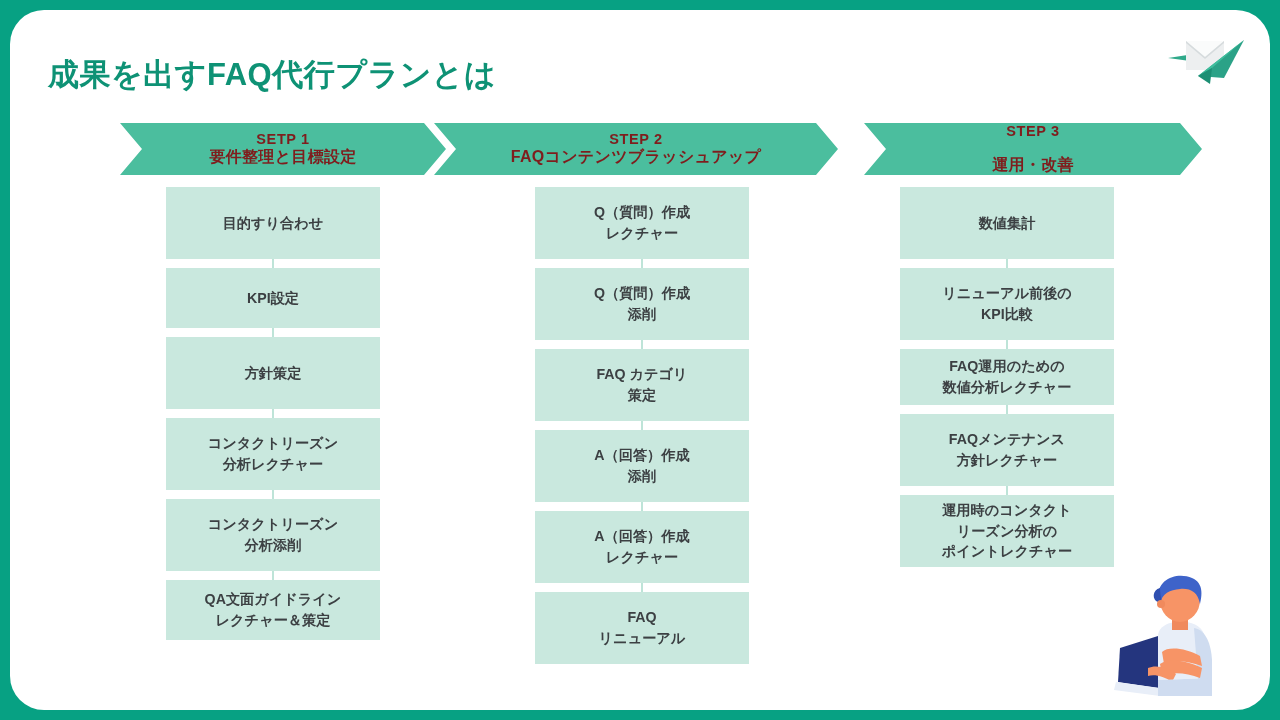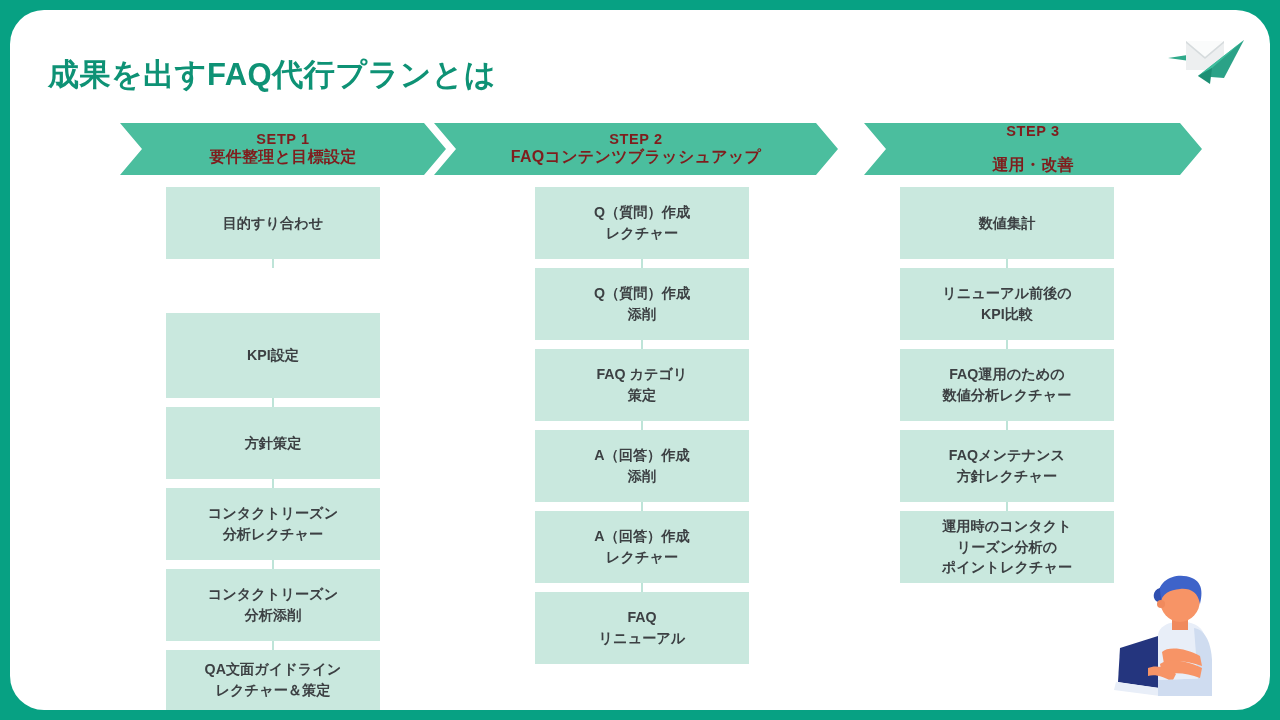--- a/index.html
+++ b/index.html
@@ -159,21 +159,21 @@
       </div>
       <div class="step-banner chev" style="left:854px; width:338px;justify-content:space-between;">
         <span class="step-num">STEP 3</span>
         <span class="step-name">運用・改善</span>
       </div>
     </div>
 
     <div class="column" style="left:156px;">
       <div class="step-card" style="height:72px;">目的すり合わせ</div>
       <div class="connector"></div>
-      <div class="step-card" style="height:85px;margin-top:45px;">KPI設定</div>
+      <div class="step-card" style="height:60px;">KPI設定</div>
       <div class="connector"></div>
       <div class="step-card" style="height:72px;">方針策定</div>
       <div class="connector"></div>
       <div class="step-card" style="height:72px;">コンタクトリーズン
 分析レクチャー</div>
       <div class="connector"></div>
       <div class="step-card" style="height:72px;">コンタクトリーズン
 分析添削</div>
       <div class="connector"></div>
       <div class="step-card" style="height:60px;">QA文面ガイドライン
@@ -199,21 +199,21 @@
       <div class="step-card" style="height:72px;">FAQ
 リニューアル</div>
     </div>
 
     <div class="column" style="left:890px;">
       <div class="step-card" style="height:72px;">数値集計</div>
       <div class="connector"></div>
       <div class="step-card" style="height:72px;">リニューアル前後の
 KPI比較</div>
       <div class="connector"></div>
-      <div class="step-card" style="height:72px;">FAQ運用のための
+      <div class="step-card" style="height:56px;">FAQ運用のための
 数値分析レクチャー</div>
       <div class="connector"></div>
       <div class="step-card" style="height:72px;">FAQメンテナンス
 方針レクチャー</div>
       <div class="connector"></div>
       <div class="step-card" style="height:72px;">運用時のコンタクト
 リーズン分析の
 ポイントレクチャー</div>
     </div>
 

